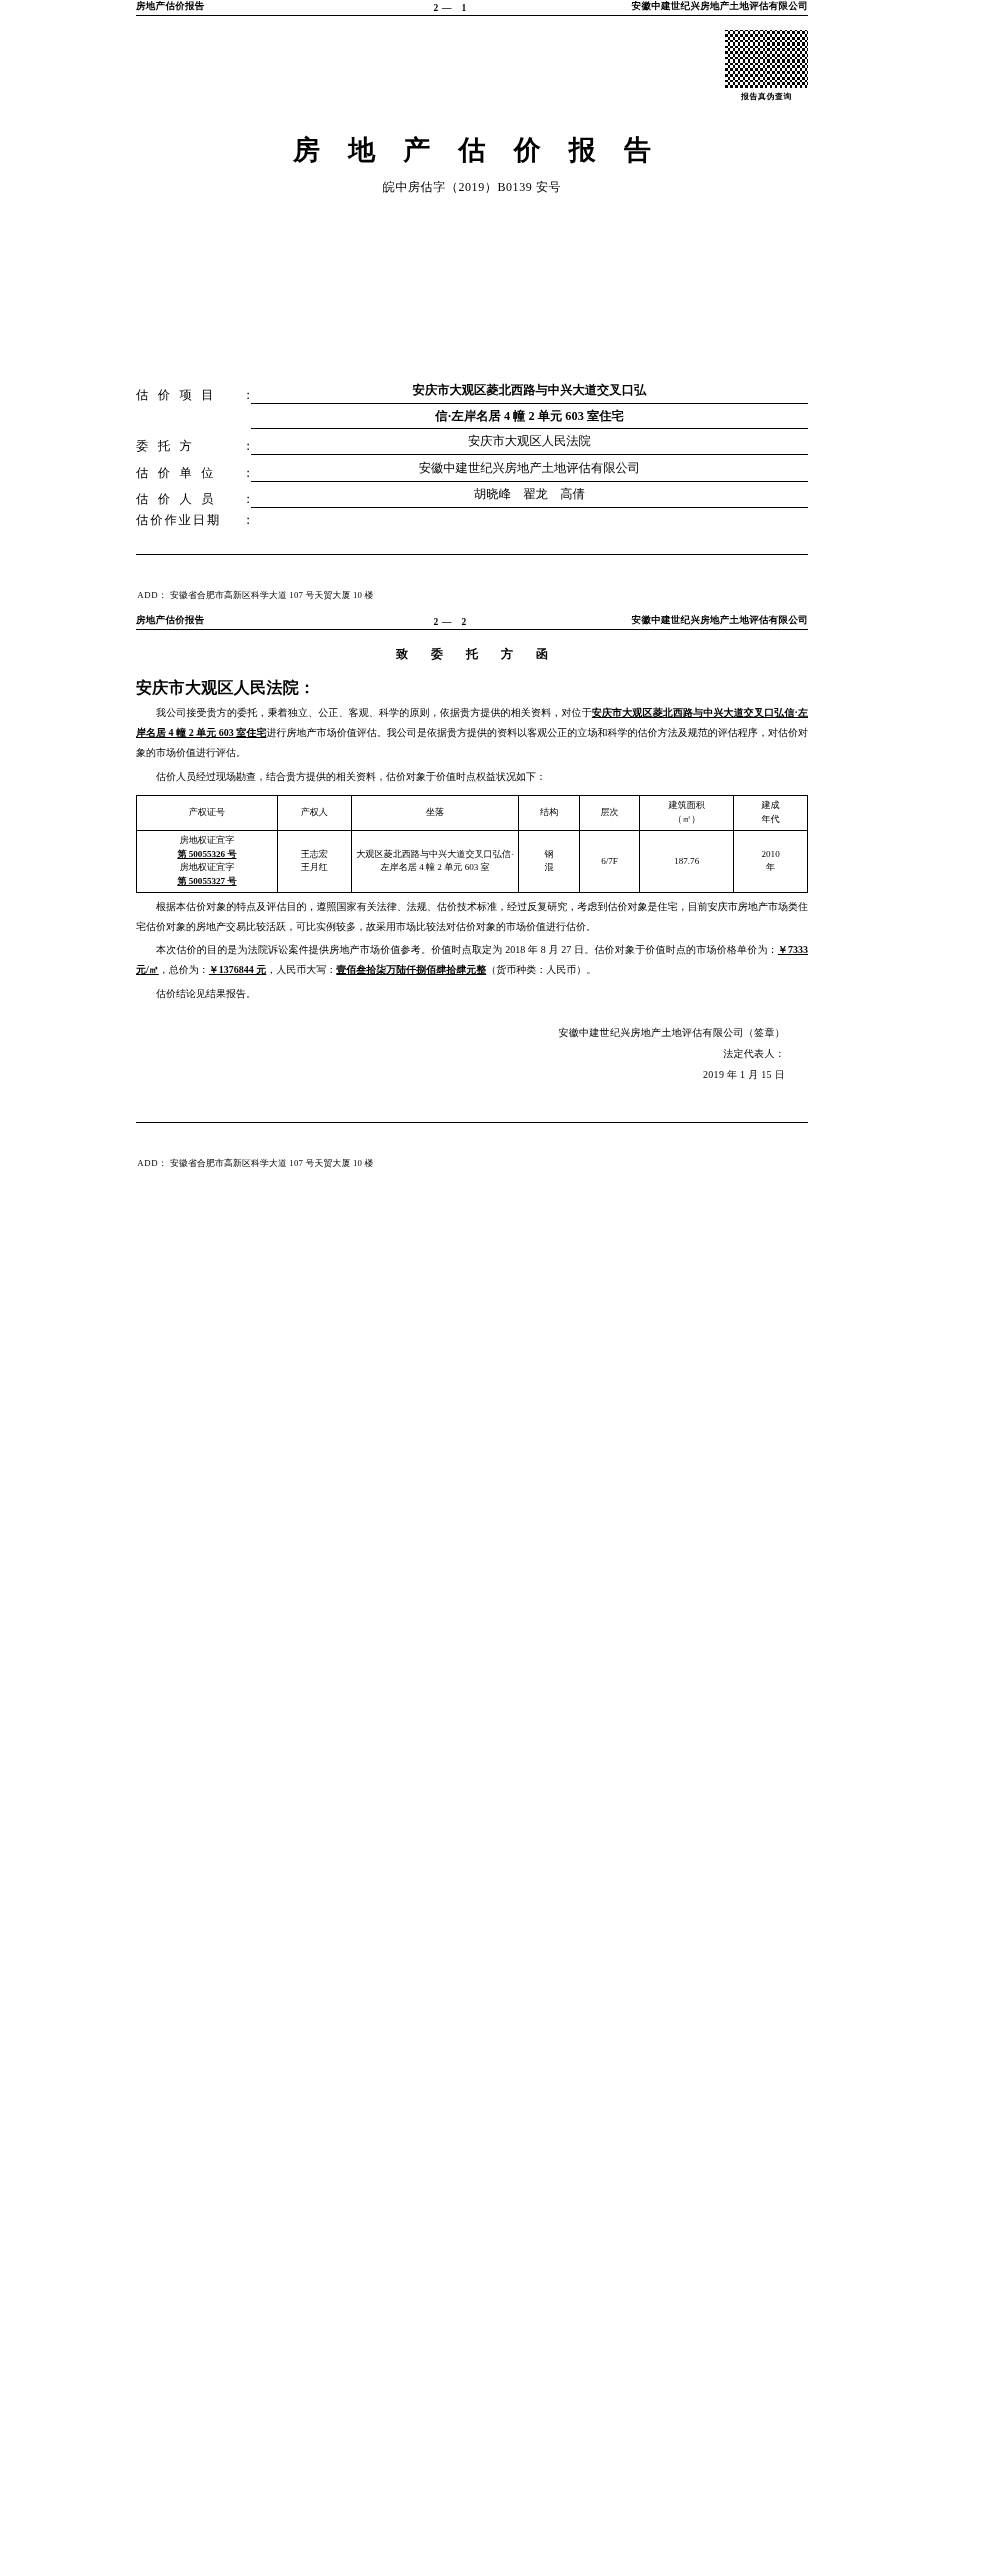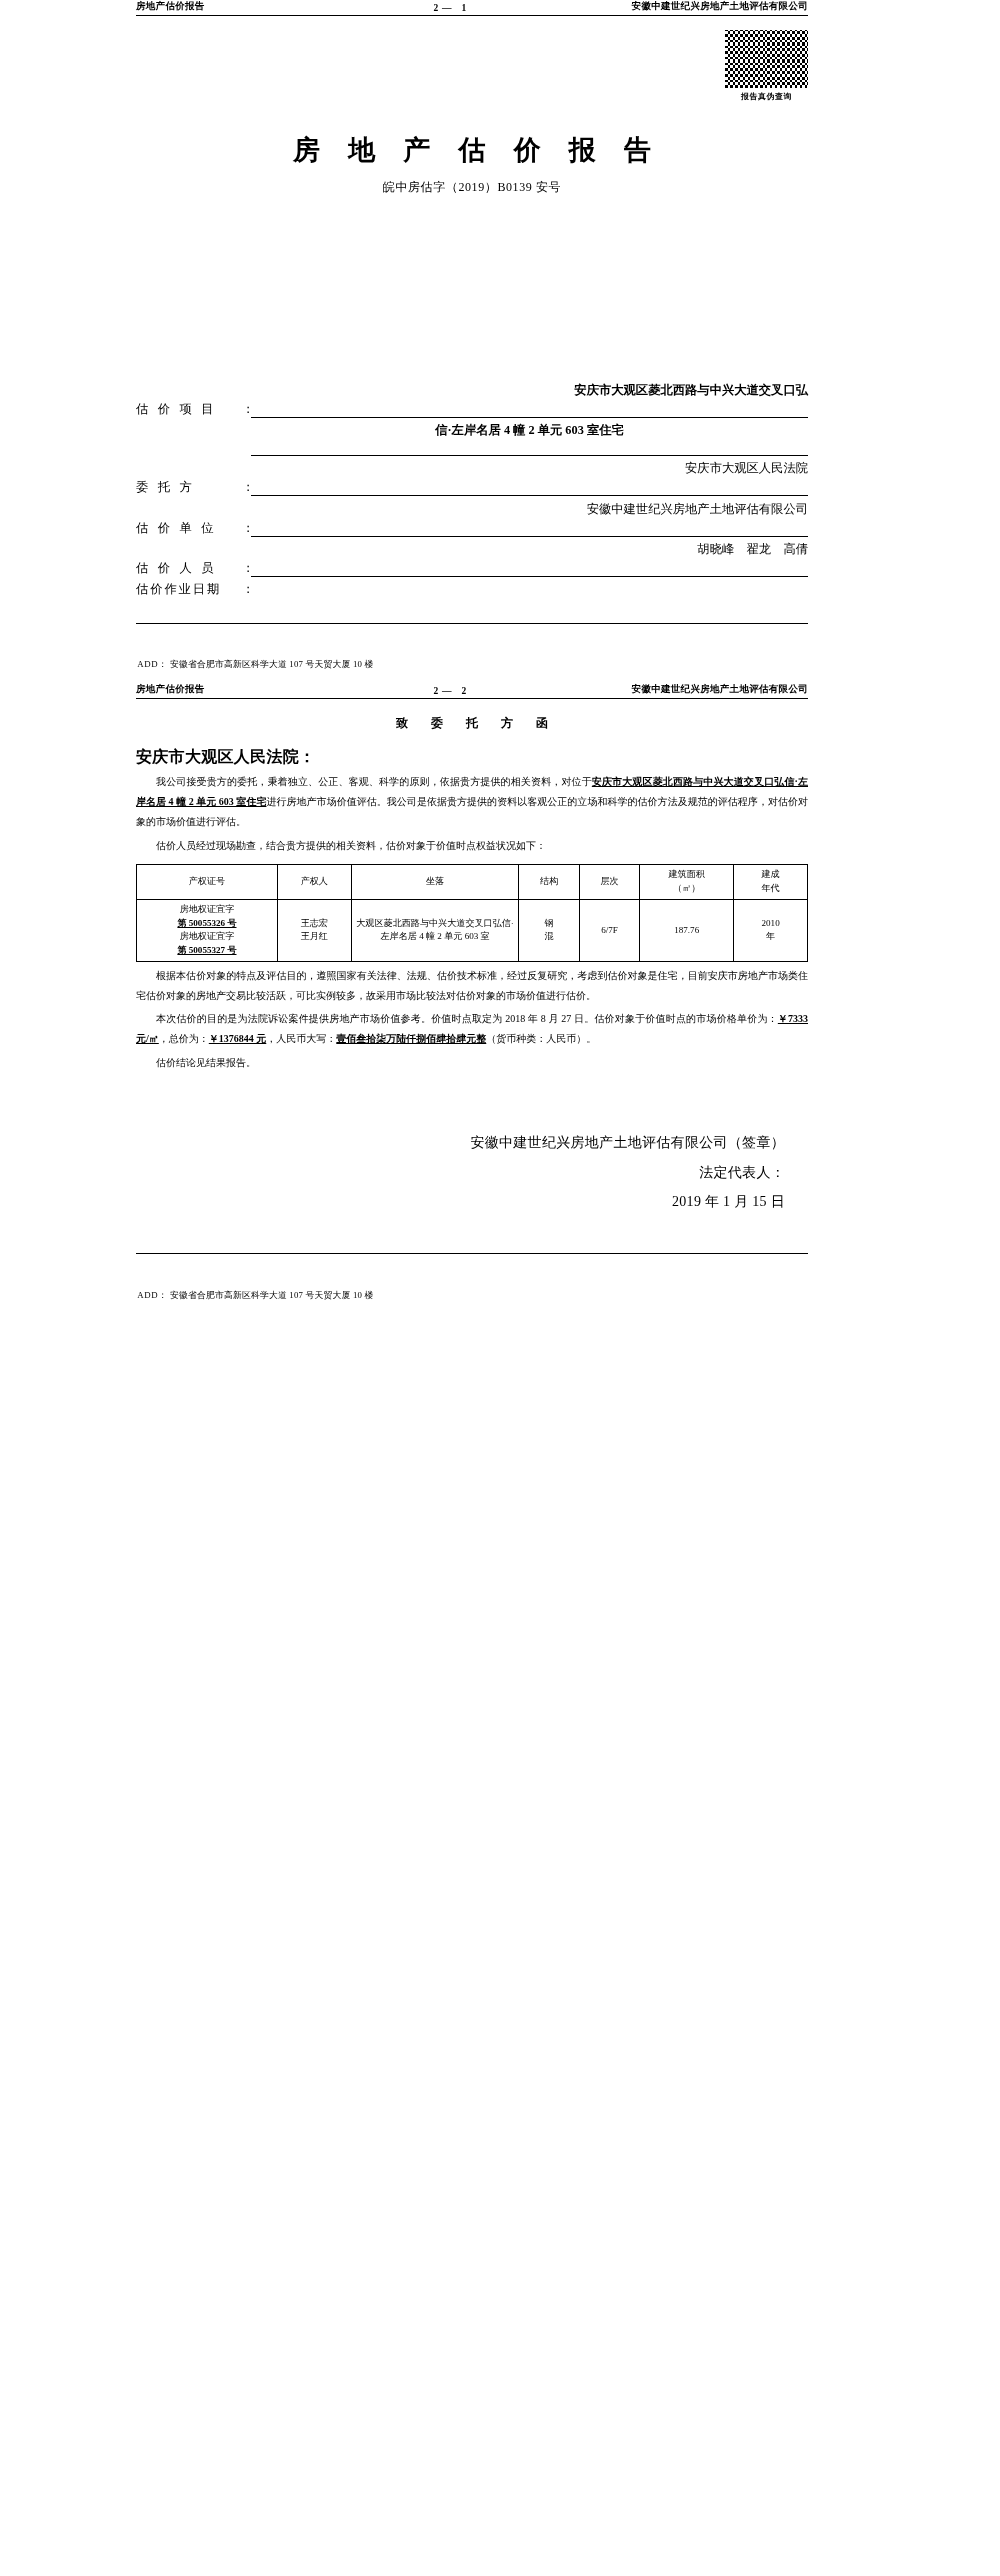--- a/index.html
+++ b/index.html
@@ -86,32 +86,32 @@
     width: 106px;
     flex: 0 0 106px;
     letter-spacing: 3.2px;
     white-space: nowrap;
   }
   .field-label.tight { letter-spacing: 1.9px; }
   .field-colon { width: 8.8px; flex: 0 0 8.8px; }
   .field-value {
     flex: 1 1 auto;
     border-bottom: 0.8px solid #000;
-    text-align: right;
-    padding-bottom: 17px;
+    text-align: center;
+    padding-bottom: 3px;
     line-height: 1.45;
   }
   .field-value.bold { font-weight: bold; }
   .field-cont {
     border-bottom: 0.8px solid #000;
     font-weight: bold;
     font-size: 12.3px;
     margin-left: 115px;
     text-align: center;
-    padding-bottom: 16px;
+    padding-bottom: 3px;
     margin-bottom: 4.4px;
   }
 
   
   .footer {
     margin-top: 25px;
     padding-top: 3.2px;
     border-top: 0.8px solid #000;
     font-size: 8.8px;
     letter-spacing: 0.2px;
@@ -167,22 +167,22 @@
   .c1 { width: 21%; }
   .c2 { width: 11%; }
   .c3 { width: 25%; }
   .c4 { width: 9%; }
   .c5 { width: 9%; }
   .c6 { width: 14%; }
   .c7 { width: 11%; }
 
   
   .sign-block {
-    margin-top: 55px;
-    font-size: 14px;
+    margin-top: 18px;
+    font-size: 10px;
     line-height: 2.1;
     text-align: right;
     padding-right: 23px;
   }
   .sign-block div { letter-spacing: 0.3px; }
 
   .footer2 { margin-top: 37px; }
 </style>
 </head>
 <body>

